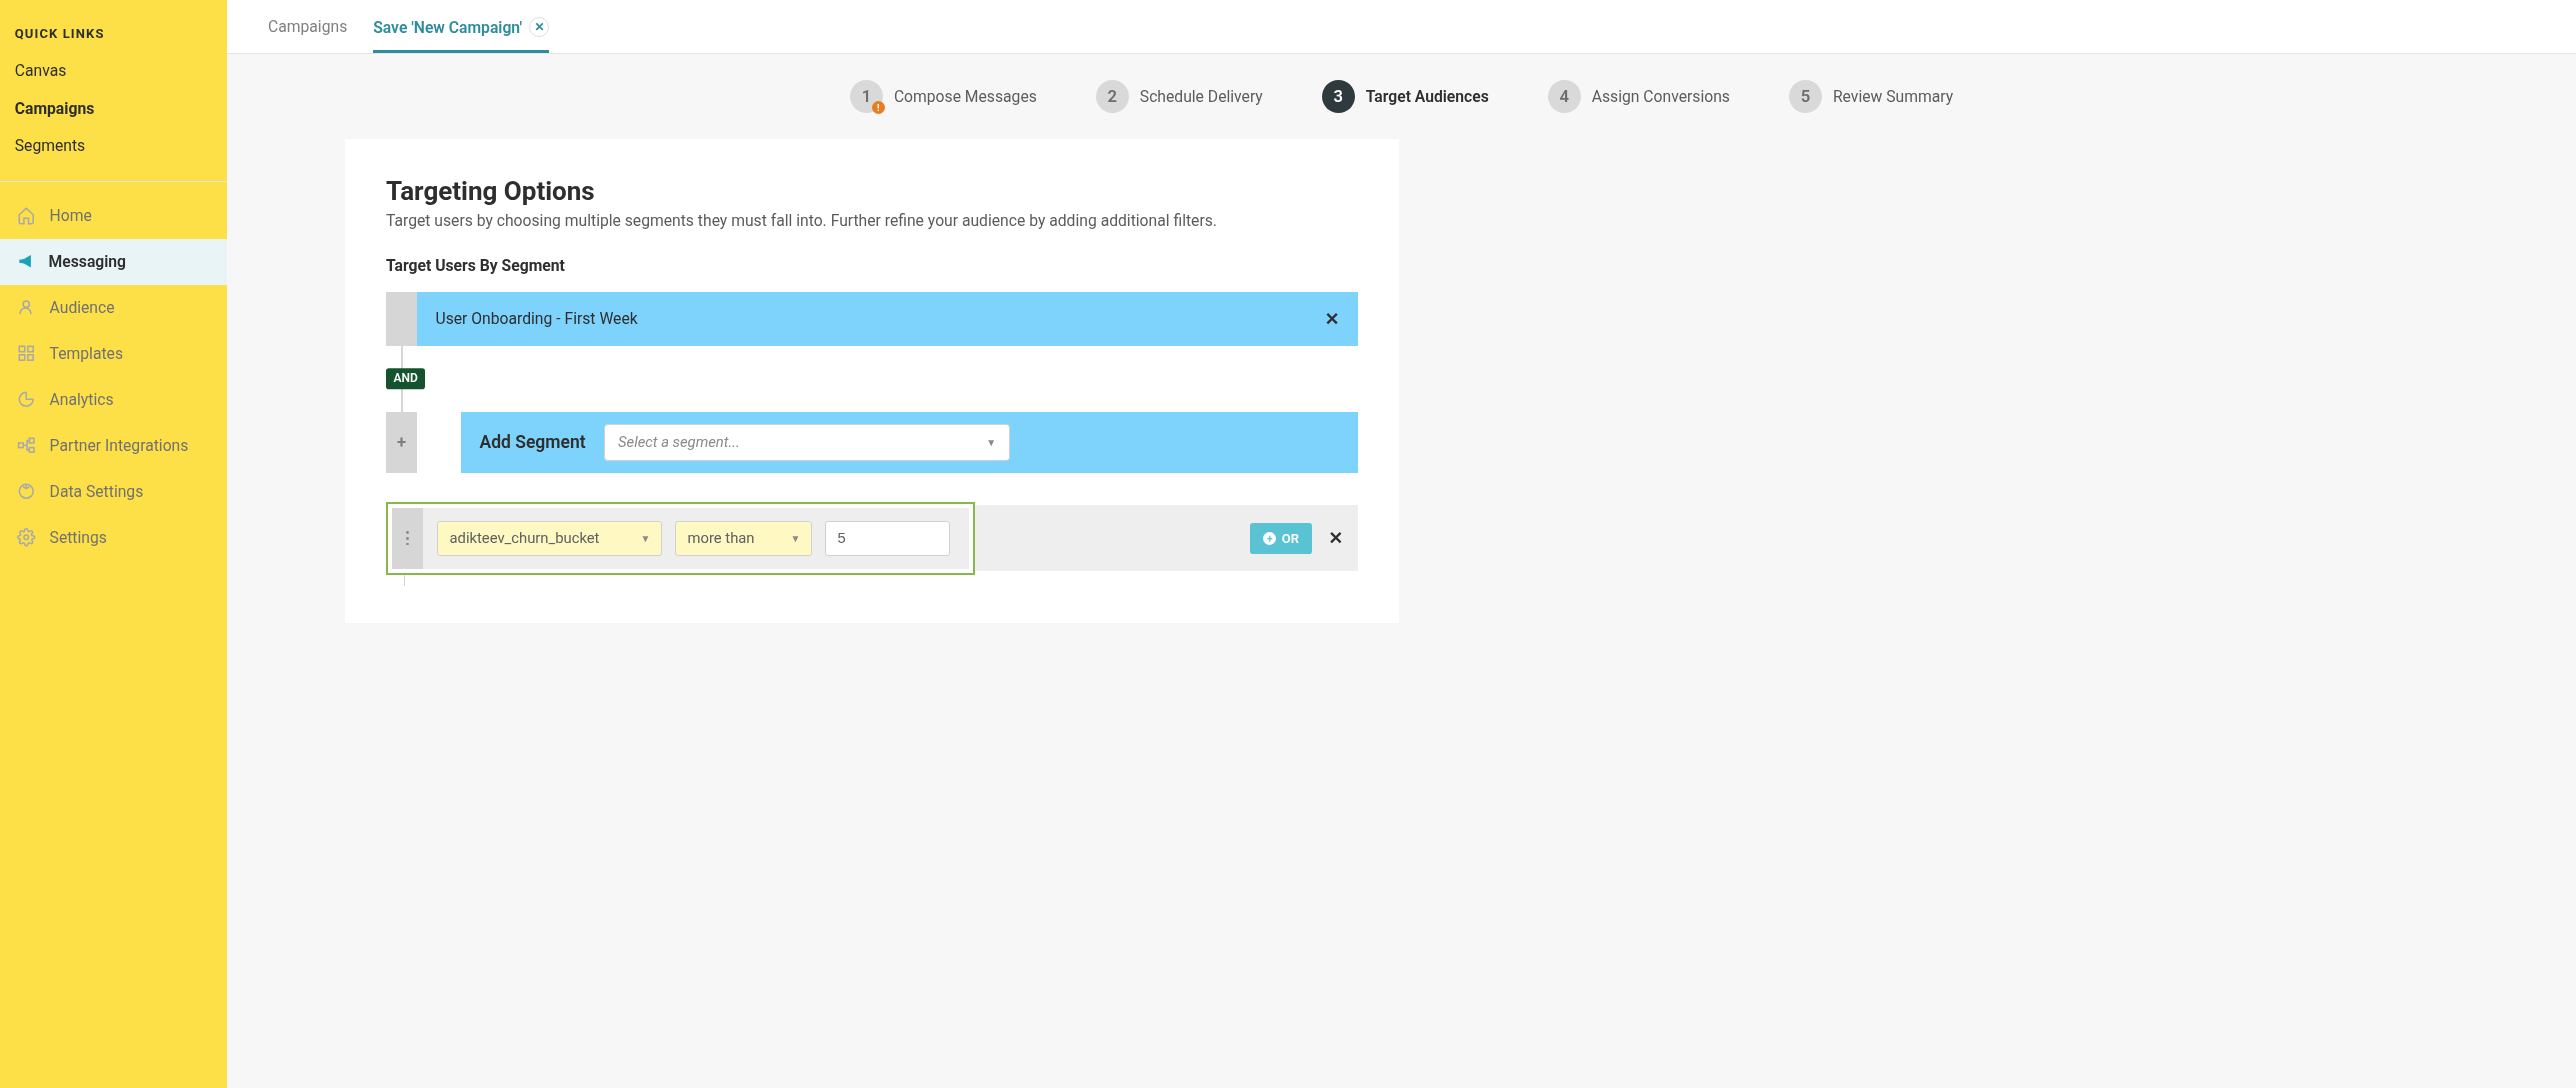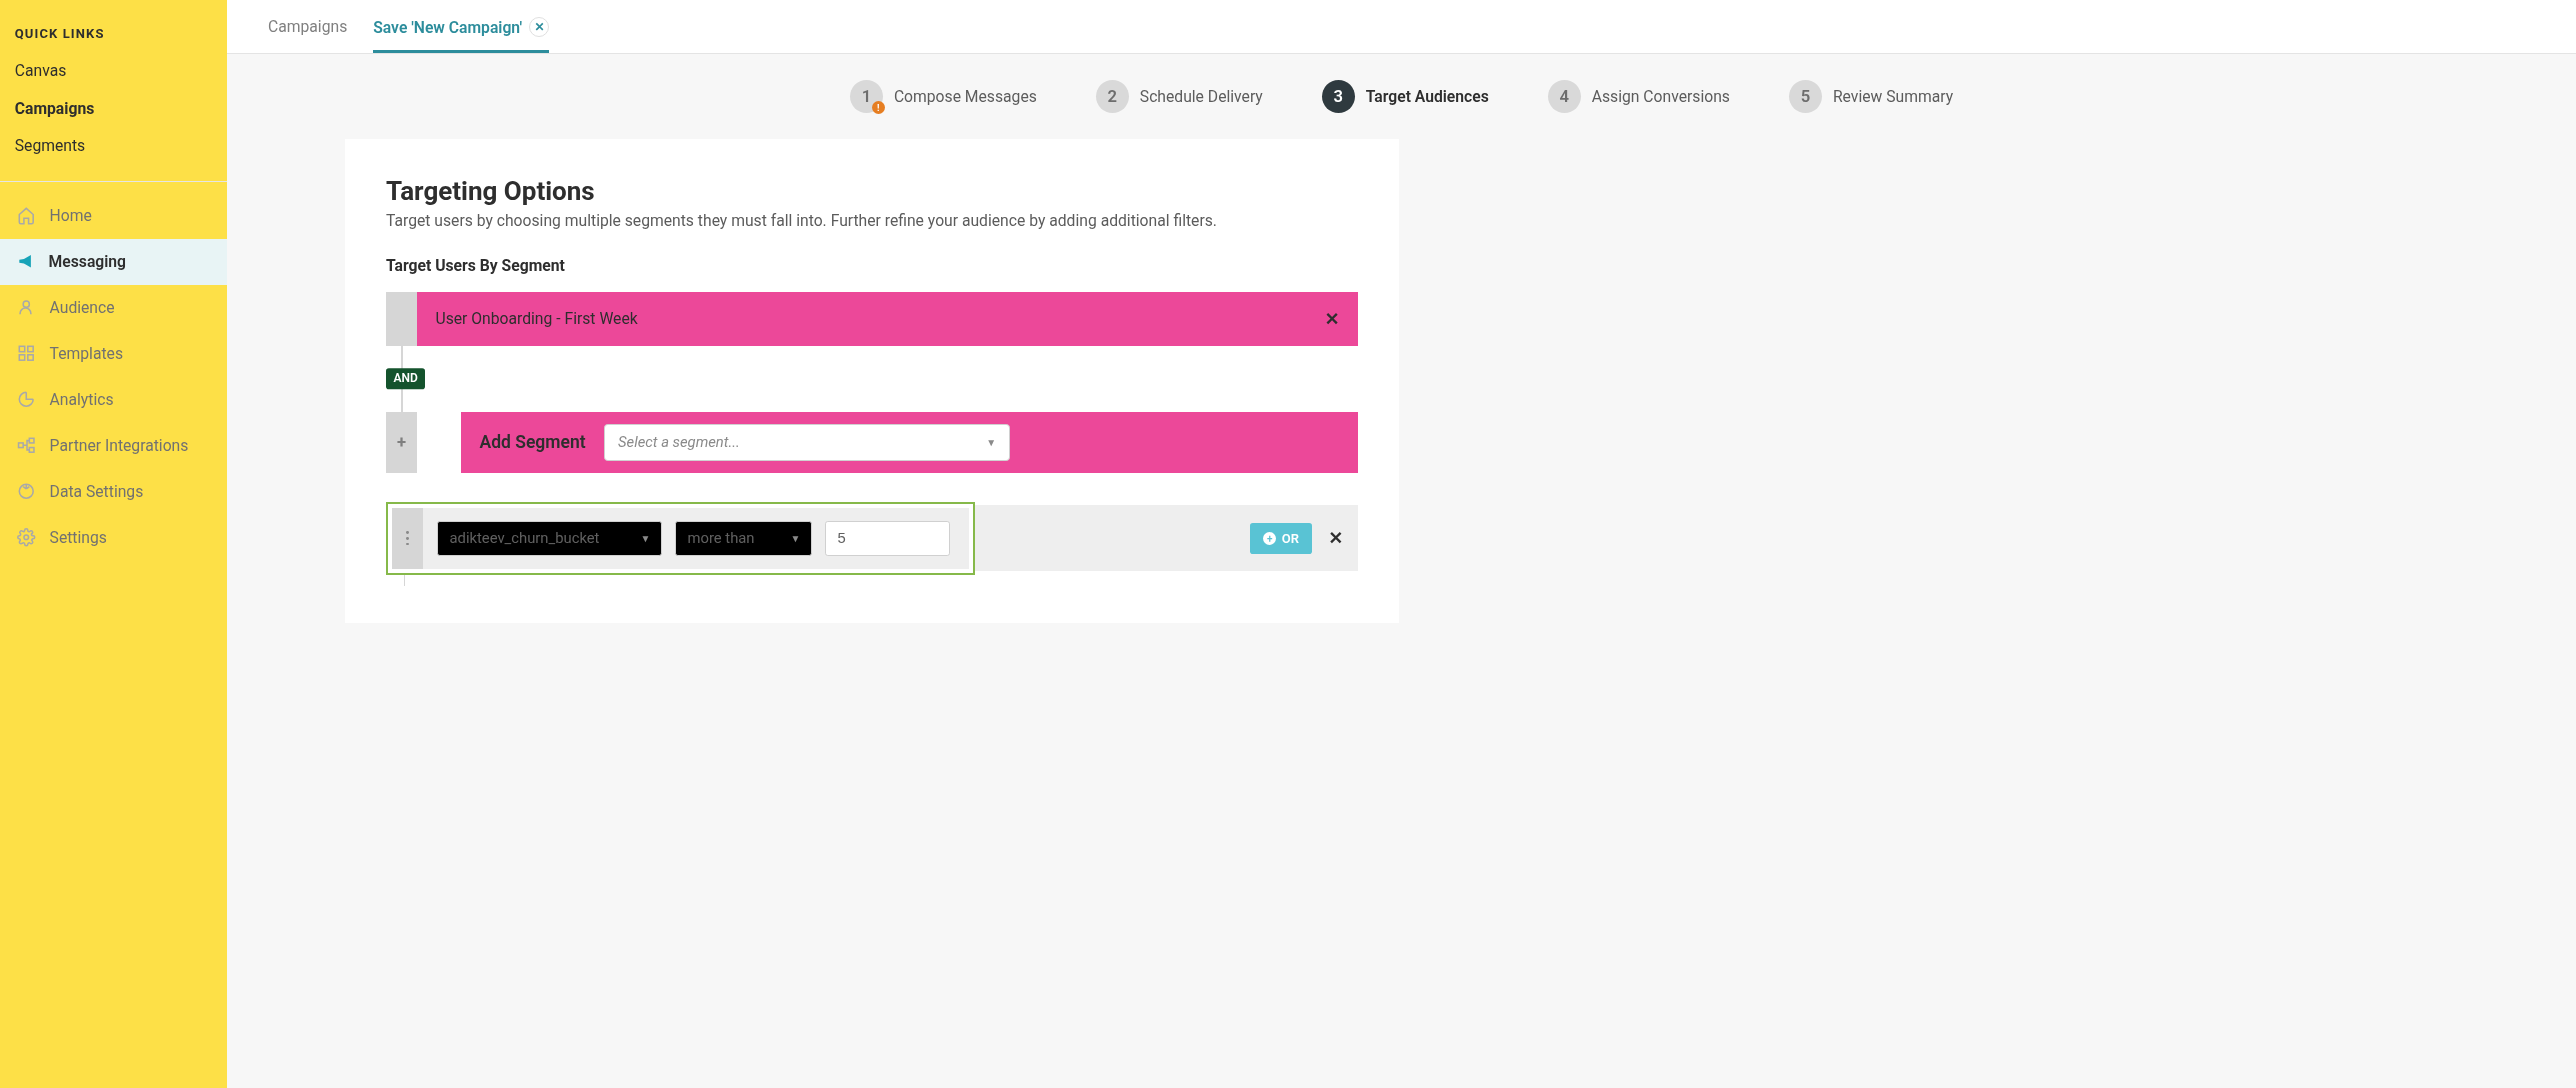--- a/index.html
+++ b/index.html
@@ -154,21 +154,21 @@
     }
     .segment-handle {
       width: 31px;
       height: 54px;
       background: #d6d6d6;
       flex-shrink: 0;
     }
     .segment-body {
       flex: 1;
       height: 54px;
-      background: #ec4899;
+      background: #7dd3fc;
       display: flex;
       align-items: center;
       padding: 0 18.5px;
       gap: 18.5px;
     }
     .segment-name { font-size: 15.7px; color: #2e2e2e; flex: 1; }
     .remove-btn {
       cursor: pointer;
       font-size: 17.5px;
       font-weight: 700;
@@ -259,21 +259,21 @@
       height: 66px;
       background: #eeeeee;
       display: flex;
       align-items: center;
       justify-content: flex-end;
       padding: 0 14.8px;
       gap: 16.6px;
     }
     .dropdown {
       height: 35px;
-      background: #000000;
+      background: #fef9c3;
       border: 0.9px solid #d0d0d0;
       border-radius: 2.8px;
       display: flex;
       align-items: center;
       padding: 0 11px;
       justify-content: space-between;
       cursor: pointer;
       color: #606060;
       font-size: 14.8px;
     }

